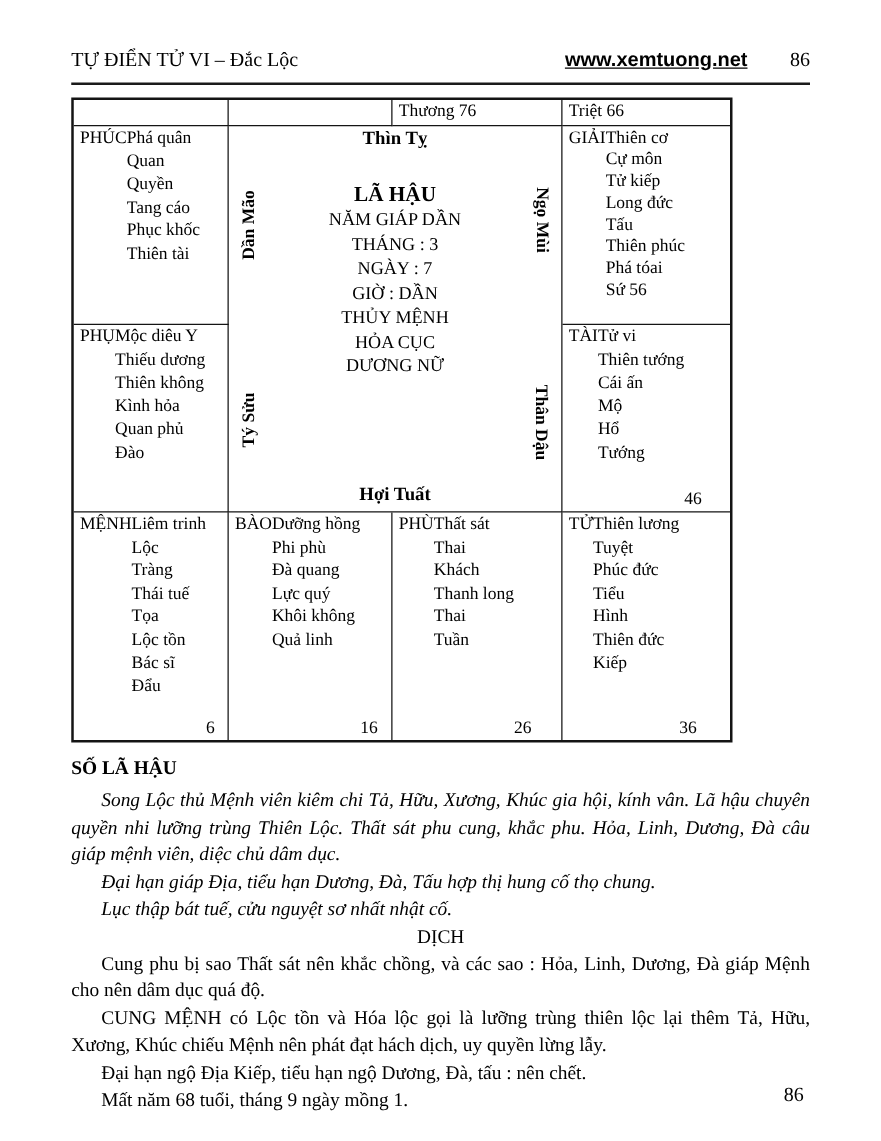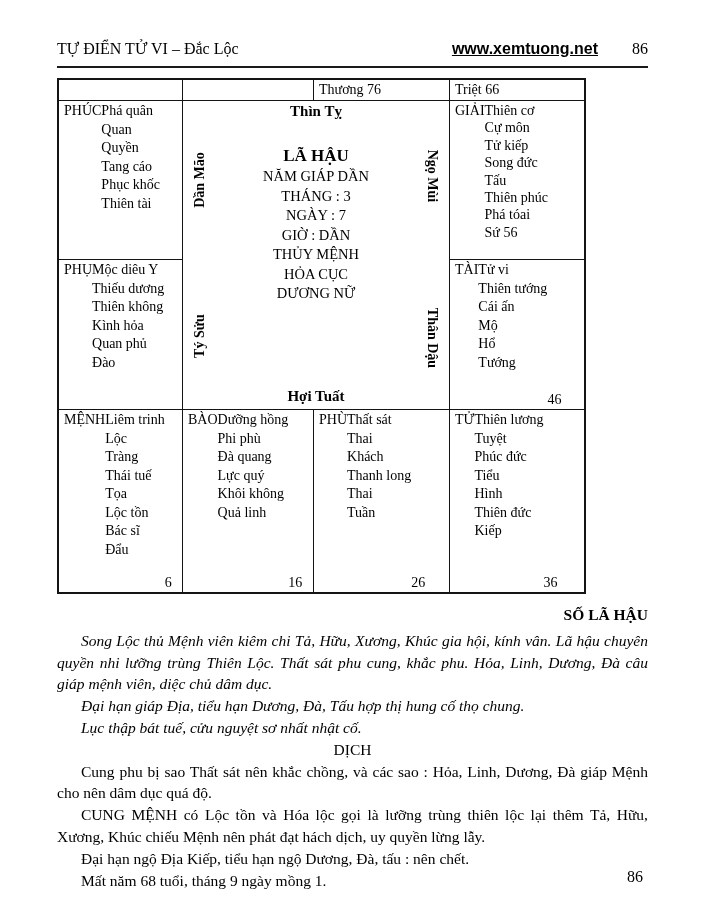--- a/index.html
+++ b/index.html
@@ -87,21 +87,21 @@
   }
   .center-info .big { font-weight:bold; font-size:17px; line-height:22px; }
   .center-info .line { font-size:14.5px; line-height:19.5px; }
 
   
   .article {
     position:absolute; left:57px; top:604px; width:591px;
     font-size:15.5px; line-height:21.8px;
   }
   .article-heading {
-    text-align:right; font-weight:bold; font-size:15.5px;
+    text-align:left; font-weight:bold; font-size:15.5px;
     margin-bottom:4px;
   }
   .article p { text-indent:24px; text-align:justify; }
   .article p.it { font-style:italic; }
   .dich { text-align:center; }
 
   .footer-page {
     position:absolute; top:868px; right:62px; font-size:16px;
   }
 </style>
@@ -164,21 +164,21 @@
     </div>
     <div class="c-bottom">Hợi Tuất</div>
   </div>
 
   <div class="tcell palace tight no-br">
     <div class="palace-title">GIẢI</div>
     <div>
         <div class="list-item">Thiên cơ</div>
         <div class="list-item">Cự môn</div>
         <div class="list-item">Tử kiếp</div>
-        <div class="list-item">Song đức</div>
+        <div class="list-item">Long đức</div>
         <div class="list-item">Tấu</div>
         <div class="list-item">Thiên phúc</div>
         <div class="list-item">Phá tóai</div>
         <div class="list-item">Sứ 56</div>
       </div>
   </div>
 
   <div class="tcell palace">
     <div class="palace-title left">PHỤ</div>
     <div>

